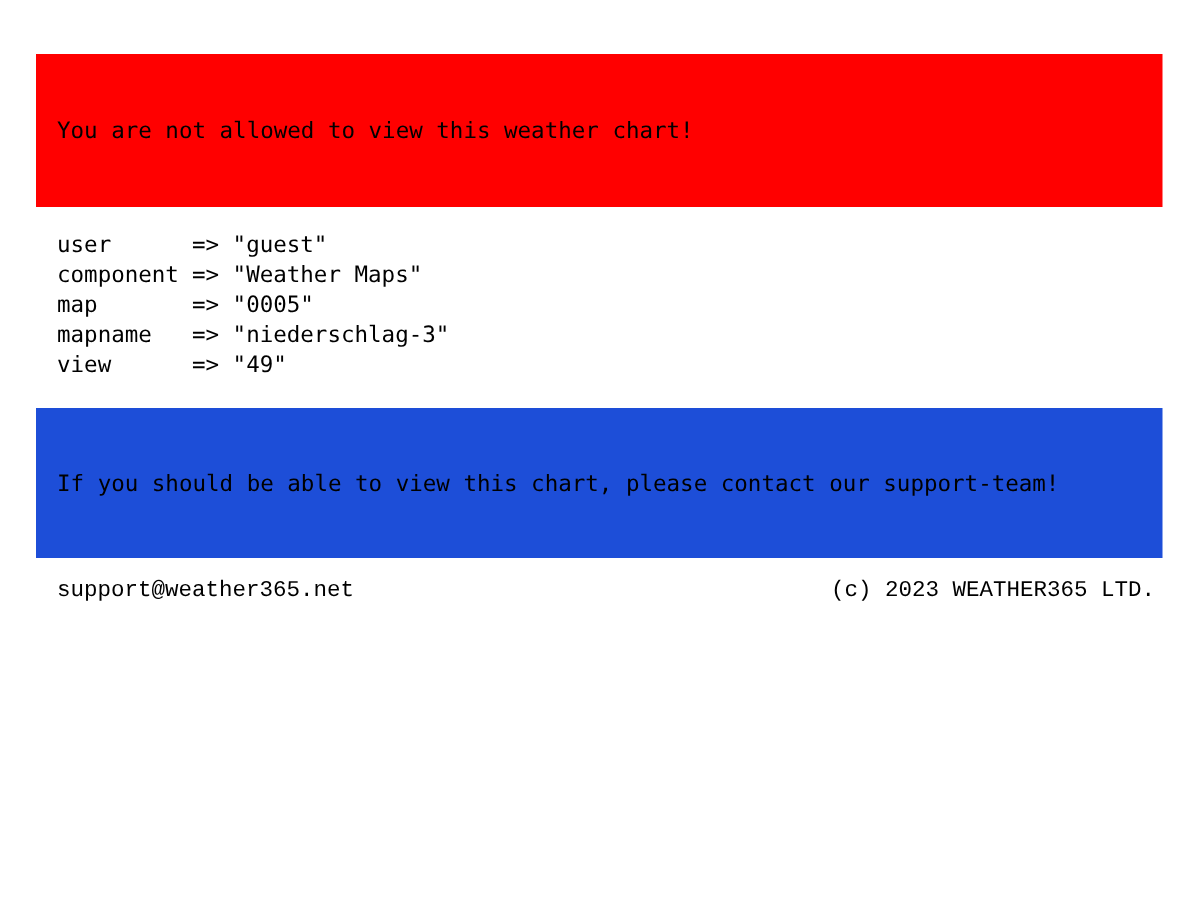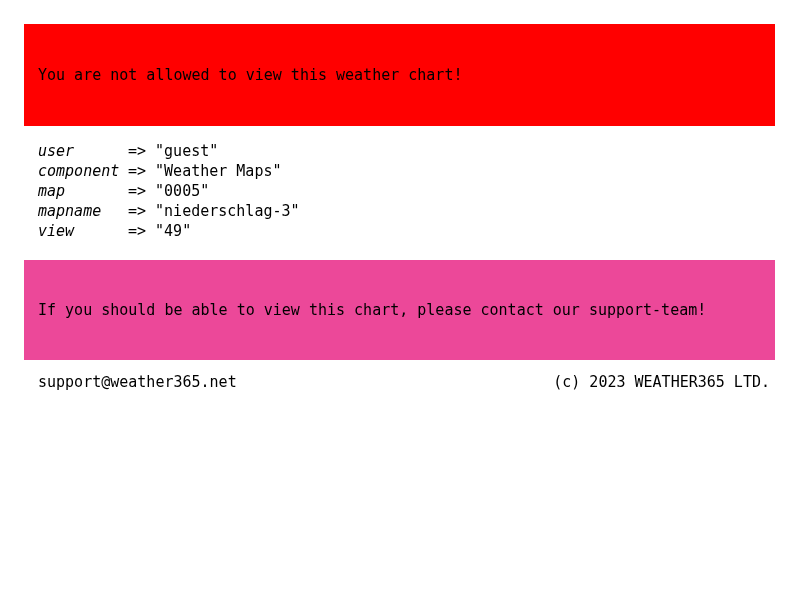--- a/index.html
+++ b/index.html
@@ -19,69 +19,69 @@
     overflow: hidden;
   }
   .banner {
     margin-left: 24px;
     width: 751px;
     box-sizing: border-box;
     padding: 1px 0 1px 14px;
     white-space: pre;
   }
   .banner-denied {
-    margin-top: 24px;
+    margin-top: 36px;
     background: #ff0000;
   }
   .banner-support {
     margin-top: 19px;
     background: #00ff00;
     padding-top: 0;
     padding-bottom: 0;
   }
   .params {
     margin: 15px 0 0 38px;
   }
   .param-row {
     white-space: pre;
   }
   .param-key {
     display: inline-block;
     width: 90px;
-    font-style: italic;
   }
   .param-arrow {
     display: inline-block;
     margin-right: 9px;
   }
   .footer {
     margin: 12px 30px 0 38px;
     display: flex;
     justify-content: space-between;
     white-space: pre;
+    font-family: Liberation Mono, monospace;
   }
 </style>
 </head>
 <body>
 
 <div class="page">
 
   <div class="banner banner-denied" style="background: rgb(255, 0, 0);">
     <div>You are not allowed to view this weather chart!</div>
   </div>
 
   <div class="params">
     <div class="param-row"><span class="param-key">user</span><span class="param-arrow">=&gt;</span><span class="param-value">"guest"</span></div>
     <div class="param-row"><span class="param-key">component</span><span class="param-arrow">=&gt;</span><span class="param-value">"Weather Maps"</span></div>
     <div class="param-row"><span class="param-key">map</span><span class="param-arrow">=&gt;</span><span class="param-value">"0005"</span></div>
     <div class="param-row"><span class="param-key">mapname</span><span class="param-arrow">=&gt;</span><span class="param-value">"niederschlag-3"</span></div>
     <div class="param-row"><span class="param-key">view</span><span class="param-arrow">=&gt;</span><span class="param-value">"49"</span></div>
   </div>
 
-  <div class="banner banner-support" style="background: #ec4899;">
+  <div class="banner banner-support" style="background: #1d4ed8;">
     <div>If you should be able to view this chart, please contact our support-team!</div>
   </div>
 
   <div class="footer">
     <span>support@weather365.net</span>
     <span>(c) 2023 WEATHER365 LTD.</span>
   </div>
 
 </div>
 

